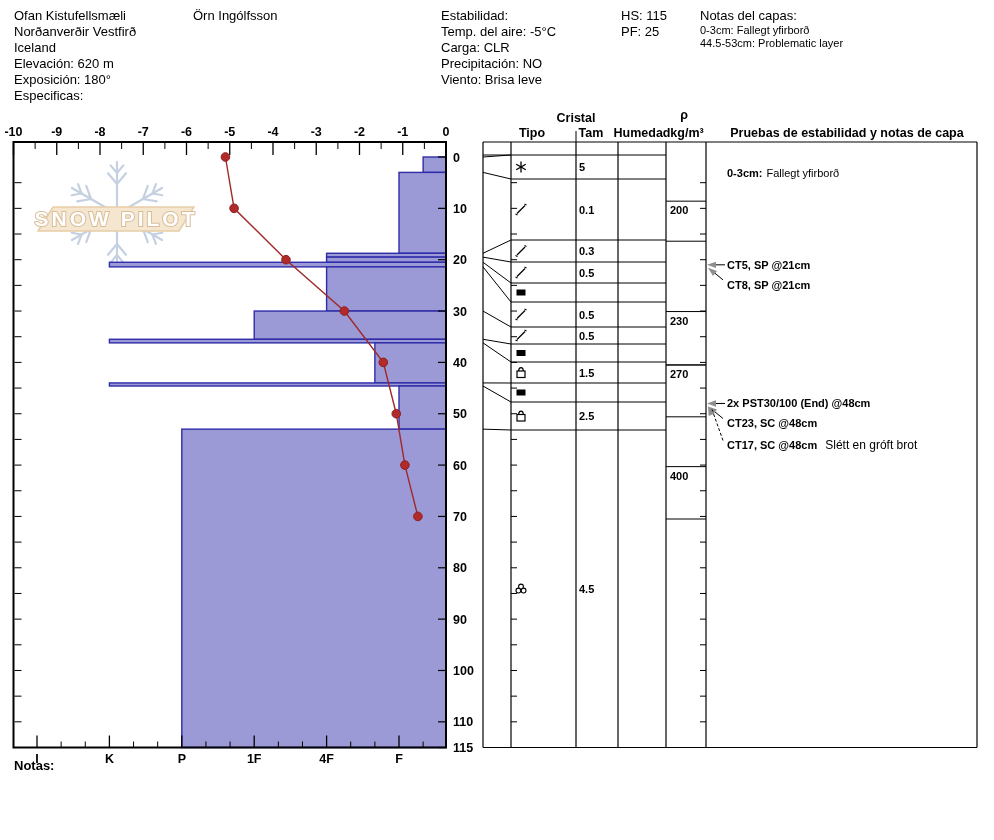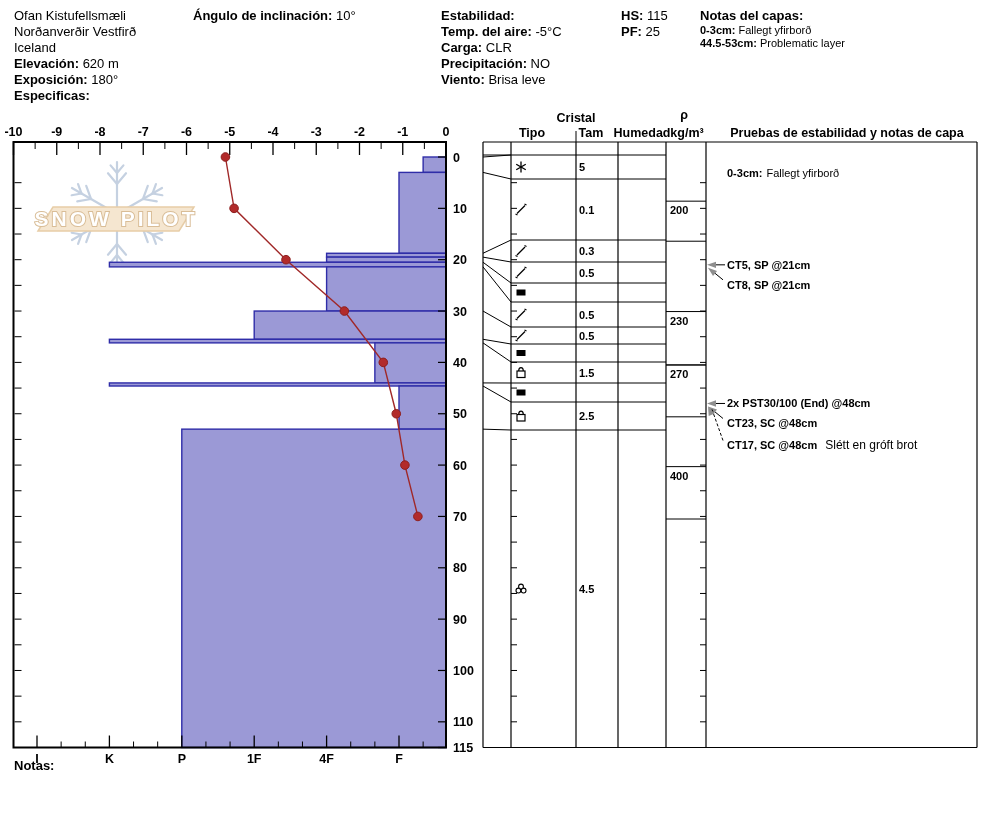--- a/index.html
+++ b/index.html
@@ -1,18 +1,18 @@
 <!DOCTYPE html>
 <html><head>
 <meta charset="utf-8">
 <style>
   html,body{margin:0;padding:0;background:#fff;}
   body{width:994px;height:840px;position:relative;font-family:"Liberation Sans",sans-serif;color:#000;overflow:hidden;}
   .hdr-col{position:absolute;top:8px;font-size:13px;line-height:16px;white-space:nowrap;}
-  .hdr-line .lbl{font-weight:bold;}
+  .hdr-line .lbl{font-weight:normal;}
   .hdr-line.small{font-size:11px;line-height:13px;}
   #chart-svg{position:absolute;left:0;top:0;}
   svg text{fill:#000;}
   .t12b{font-size:12.5px;font-weight:bold;}
   .t11b{font-size:11px;font-weight:bold;}
   .t11{font-size:11px;}
   .t12{font-size:12px;}
   .th{font-size:12.5px;font-weight:bold;}
   .wmtext{font-size:21px;font-weight:bold;letter-spacing:3px;fill:#ffffff;stroke:#d9bd97;stroke-width:2px;paint-order:stroke;}
   #notas-footer{position:absolute;left:14px;top:758px;font-size:13px;font-weight:bold;}
@@ -22,21 +22,21 @@
 
 <div class="hdr-col" style="left:14px">
     <div class="hdr-line"><span class="lbl"></span><span>Ofan Kistufellsmæli</span></div>
     <div class="hdr-line"><span class="lbl"></span><span>Norðanverðir Vestfirð</span></div>
     <div class="hdr-line"><span class="lbl"></span><span>Iceland</span></div>
     <div class="hdr-line"><span class="lbl">Elevación:</span><span> 620 m</span></div>
     <div class="hdr-line"><span class="lbl">Exposición:</span><span> 180°</span></div>
     <div class="hdr-line"><span class="lbl">Especificas:</span><span></span></div>
   </div>
 <div class="hdr-col" style="left:193px">
-    <div class="hdr-line"><span class="lbl">Ángulo de inclinación:</span><span> 10°</span></div>
+    <div class="hdr-line"><span class="lbl"></span><span>Örn Ingólfsson</span></div>
   </div>
 <div class="hdr-col" style="left:441px">
     <div class="hdr-line"><span class="lbl">Estabilidad:</span><span></span></div>
     <div class="hdr-line"><span class="lbl">Temp. del aire:</span><span> -5°C</span></div>
     <div class="hdr-line"><span class="lbl">Carga:</span><span> CLR</span></div>
     <div class="hdr-line"><span class="lbl">Precipitación:</span><span> NO</span></div>
     <div class="hdr-line"><span class="lbl">Viento:</span><span> Brisa leve</span></div>
   </div>
 <div class="hdr-col" style="left:621px">
     <div class="hdr-line"><span class="lbl">HS:</span><span> 115</span></div>

